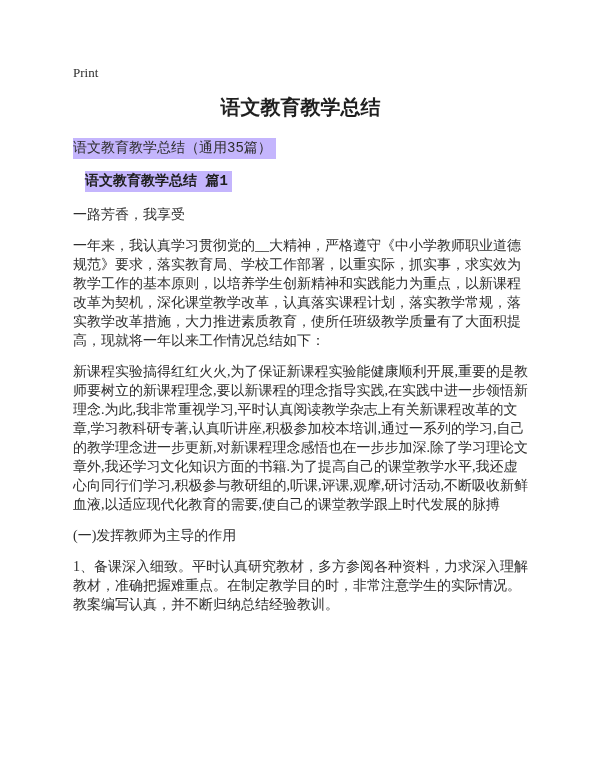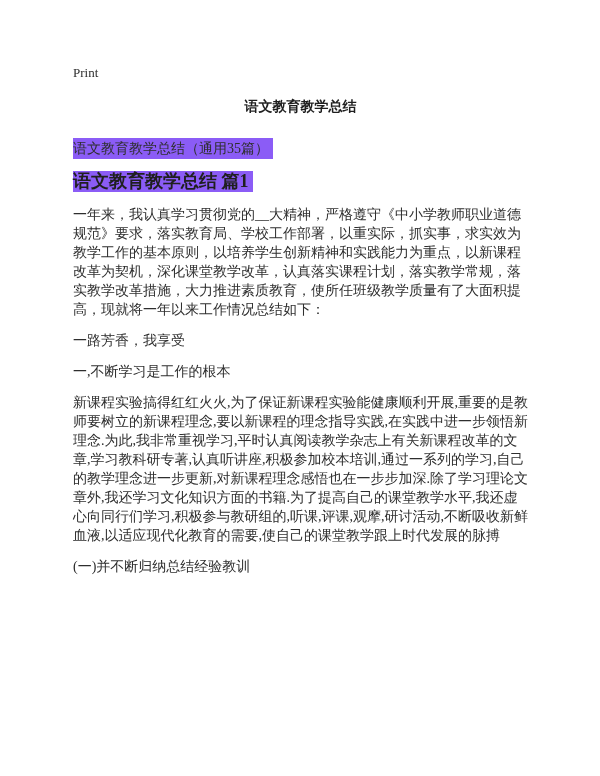--- a/index.html
+++ b/index.html
@@ -23,44 +23,46 @@
   }
   .print-link {
     font-size: 13px;
     line-height: 15px;
     color: #2e2e2e;
     display: inline-block;
     cursor: pointer;
   }
   .doc-title {
     margin: 14px 0 0 0;
-    font-size: 14px;
+    font-size: 20px;
     line-height: 24px;
     font-weight: bold;
     text-align: center;
     color: #1f1f1f;
   }
   .doc-subtitle {
     margin-top: 19px;
     font-size: 14px;
     line-height: 19px;
     font-weight: normal;
   }
   .doc-subtitle .bg,
   .doc-section-title .bg {
     display: inline-block;
-    background: #8b5cf6;
+    background: #c4b5fd;
     padding: 1px 4px 1px 0;
+    font-family: Liberation Mono, monospace;
   }
   .doc-section-title {
     margin-top: 12px;
-    font-size: 18px;
+    font-size: 14px;
     line-height: 19px;
     font-weight: bold;
     color: #1f1f1f;
+    margin-left: 12px;
   }
   .doc-body p,
   .doc-body h3 {
     margin: 12px 0 0 0;
     font-size: 14px;
     line-height: 19px;
     font-weight: normal;
     color: #2e2e2e;
     text-align: left;
   }
@@ -79,28 +81,28 @@
 
   <div class="doc-subtitle">
     <span class="bg">语文教育教学总结（通用35篇）</span>
   </div>
 
   <div class="doc-section-title">
     <span class="bg">语文教育教学总结 篇1</span>
   </div>
 
   <div class="doc-body">
+    <p>一路芳香，我享受</p>
+
     <p>一年来，我认真学习贯彻党的__大精神，严格遵守《中小学教师职业道德规范》要求，落实教育局、学校工作部署，以重实际，抓实事，求实效为教学工作的基本原则，以培养学生创新精神和实践能力为重点，以新课程改革为契机，深化课堂教学改革，认真落实课程计划，落实教学常规，落实教学改革措施，大力推进素质教育，使所任班级教学质量有了大面积提高，现就将一年以来工作情况总结如下：</p>
 
-    <p>一路芳香，我享受</p>
-
-    <h3>一,不断学习是工作的根本</h3>
 
     <p>新课程实验搞得红红火火,为了保证新课程实验能健康顺利开展,重要的是教师要树立的新课程理念,要以新课程的理念指导实践,在实践中进一步领悟新理念.为此,我非常重视学习,平时认真阅读教学杂志上有关新课程改革的文章,学习教科研专著,认真听讲座,积极参加校本培训,通过一系列的学习,自己的教学理念进一步更新,对新课程理念感悟也在一步步加深.除了学习理论文章外,我还学习文化知识方面的书籍.为了提高自己的课堂教学水平,我还虚心向同行们学习,积极参与教研组的,听课,评课,观摩,研讨活动,不断吸收新鲜血液,以适应现代化教育的需要,使自己的课堂教学跟上时代发展的脉搏</p>
 
 
 
-    <h3>(一)并不断归纳总结经验教训</h3>
+    <h3>(一)发挥教师为主导的作用</h3>
 
+    <p>1、备课深入细致。平时认真研究教材，多方参阅各种资料，力求深入理解教材，准确把握难重点。在制定教学目的时，非常注意学生的实际情况。教案编写认真，并不断归纳总结经验教训。</p>
 
   </div>
 
 </div>
 
 </body></html>

